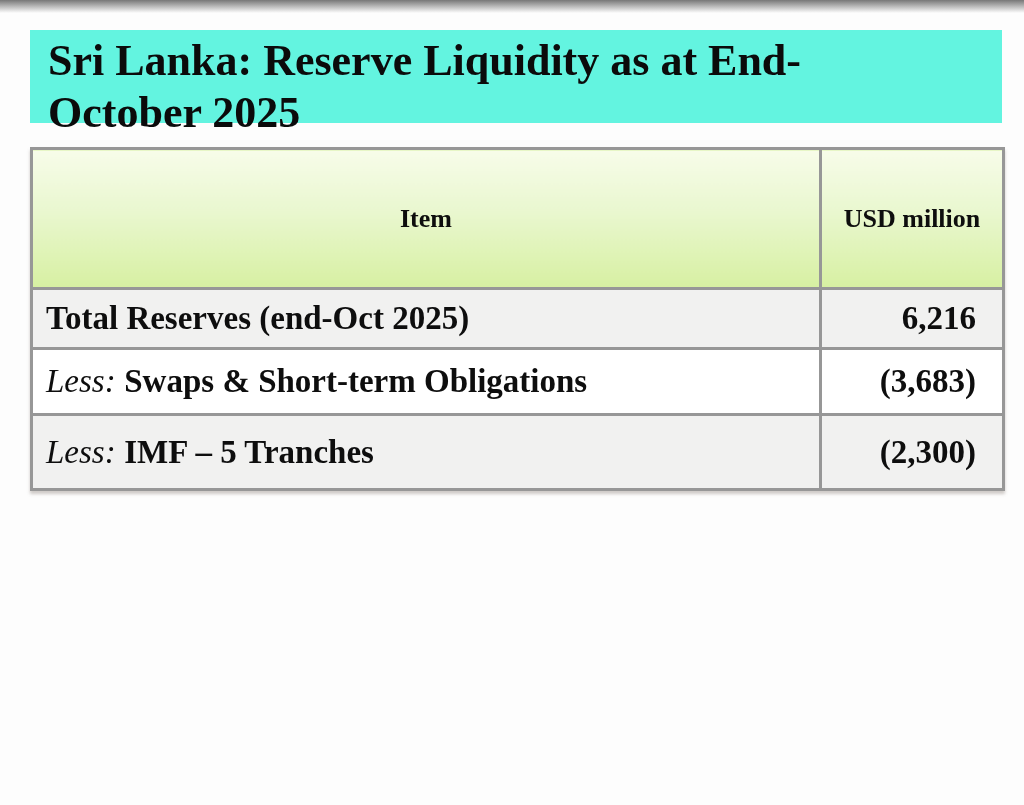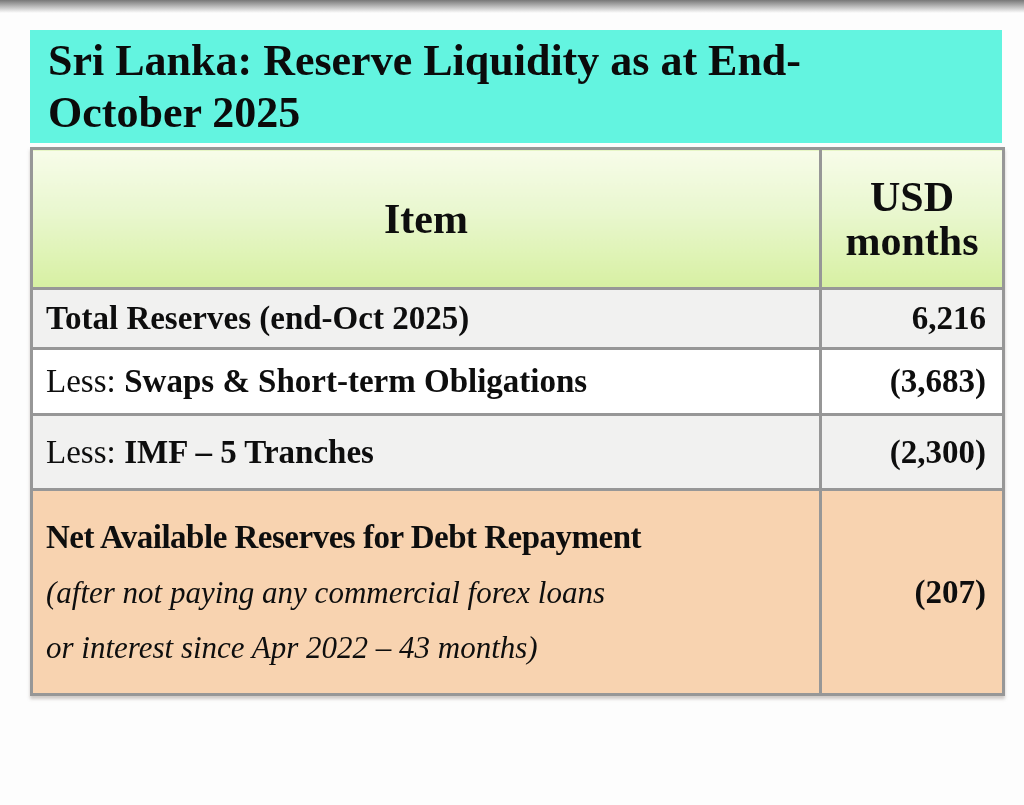--- a/index.html
+++ b/index.html
@@ -17,21 +17,21 @@
     position: absolute;
     top: 0; left: 0;
     width: 1024px; height: 13px;
     background: linear-gradient(to bottom, rgba(105,105,105,0.9), rgba(255,255,255,0));
   }
 
   
   .banner {
     position: absolute;
     left: 30px; top: 30px;
-    width: 972px; height: 113px;
+    width: 972px; height: 93px;
     background: #63f4e0;
     padding: 5px 55px 0 18px;
   }
   .banner h1 {
     font-size: 44px;
     font-weight: bold;
     line-height: 52px;
     letter-spacing: 0px;
     color: #0b0b0b;
   }
@@ -48,38 +48,38 @@
   table.reserve td, table.reserve th {
     border: 3px solid #979797;
     vertical-align: middle;
   }
   col.c-item  { width: 789px; }
   col.c-value { width: 183px; }
 
   tr.hdr th {
     height: 140px;
     background: linear-gradient(to bottom, #f7fce9 0%, #e9f7cf 45%, #d7f0a2 100%);
-    font-size: 42px;
+    font-size: 26px;
     font-weight: bold;
     line-height: 44px;
   }
 
   td.item {
     padding-left: 13px;
     font-size: 33px;
     text-align: left;
   }
   td.value {
-    padding-right: 16px;
+    padding-right: 26px;
     font-size: 33px;
     font-weight: bold;
     text-align: right;
     white-space: nowrap;
   }
-  .prefix { font-weight: normal; }
+  .prefix { font-weight: normal; font-style: italic; }
   .prefix:not(:empty) { margin-right: 0.26em; }
   .lbl { font-weight: bold; }
 
   tr.r-gray  td { background: #f1f1f0; }
   tr.r-white td { background: #ffffff; }
   tr.row1 td { height: 60px; }
   tr.row2 td { height: 66px; }
   tr.row3 td { height: 75px; }
   tr.row4 td { height: 64px; }
 
@@ -107,41 +107,33 @@
 </div>
 
 <table class="reserve">
   <colgroup>
     <col class="c-item">
     <col class="c-value">
   </colgroup>
   <tbody>
     <tr class="hdr">
       <th>Item</th>
-      <th>USD months</th>
+      <th>USD million</th>
     </tr>
 
     <tr class="r-gray row1">
       <td class="item"><span class="prefix"></span><span class="lbl">Total Reserves (end-Oct 2025)</span></td>
       <td class="value">6,216</td>
     </tr>
 
     <tr class="r-white row2">
       <td class="item"><span class="prefix">Less:</span><span class="lbl">Swaps &amp; Short-term Obligations</span></td>
       <td class="value">(3,683)</td>
     </tr>
 
     <tr class="r-gray row3">
       <td class="item"><span class="prefix">Less:</span><span class="lbl">IMF – 5 Tranches</span></td>
       <td class="value">(2,300)</td>
     </tr>
 
 
-    <tr class="r-total">
-      <td class="item">
-        <div class="total-label">Net Available Reserves for Debt Repayment</div>
-        <div class="total-note">(after not paying any commercial forex loans</div>
-        <div class="total-note">or interest since Apr 2022 – 43 months)</div>
-      </td>
-      <td class="value">(207)</td>
-    </tr>
   </tbody>
 </table>
 
 </body></html>

